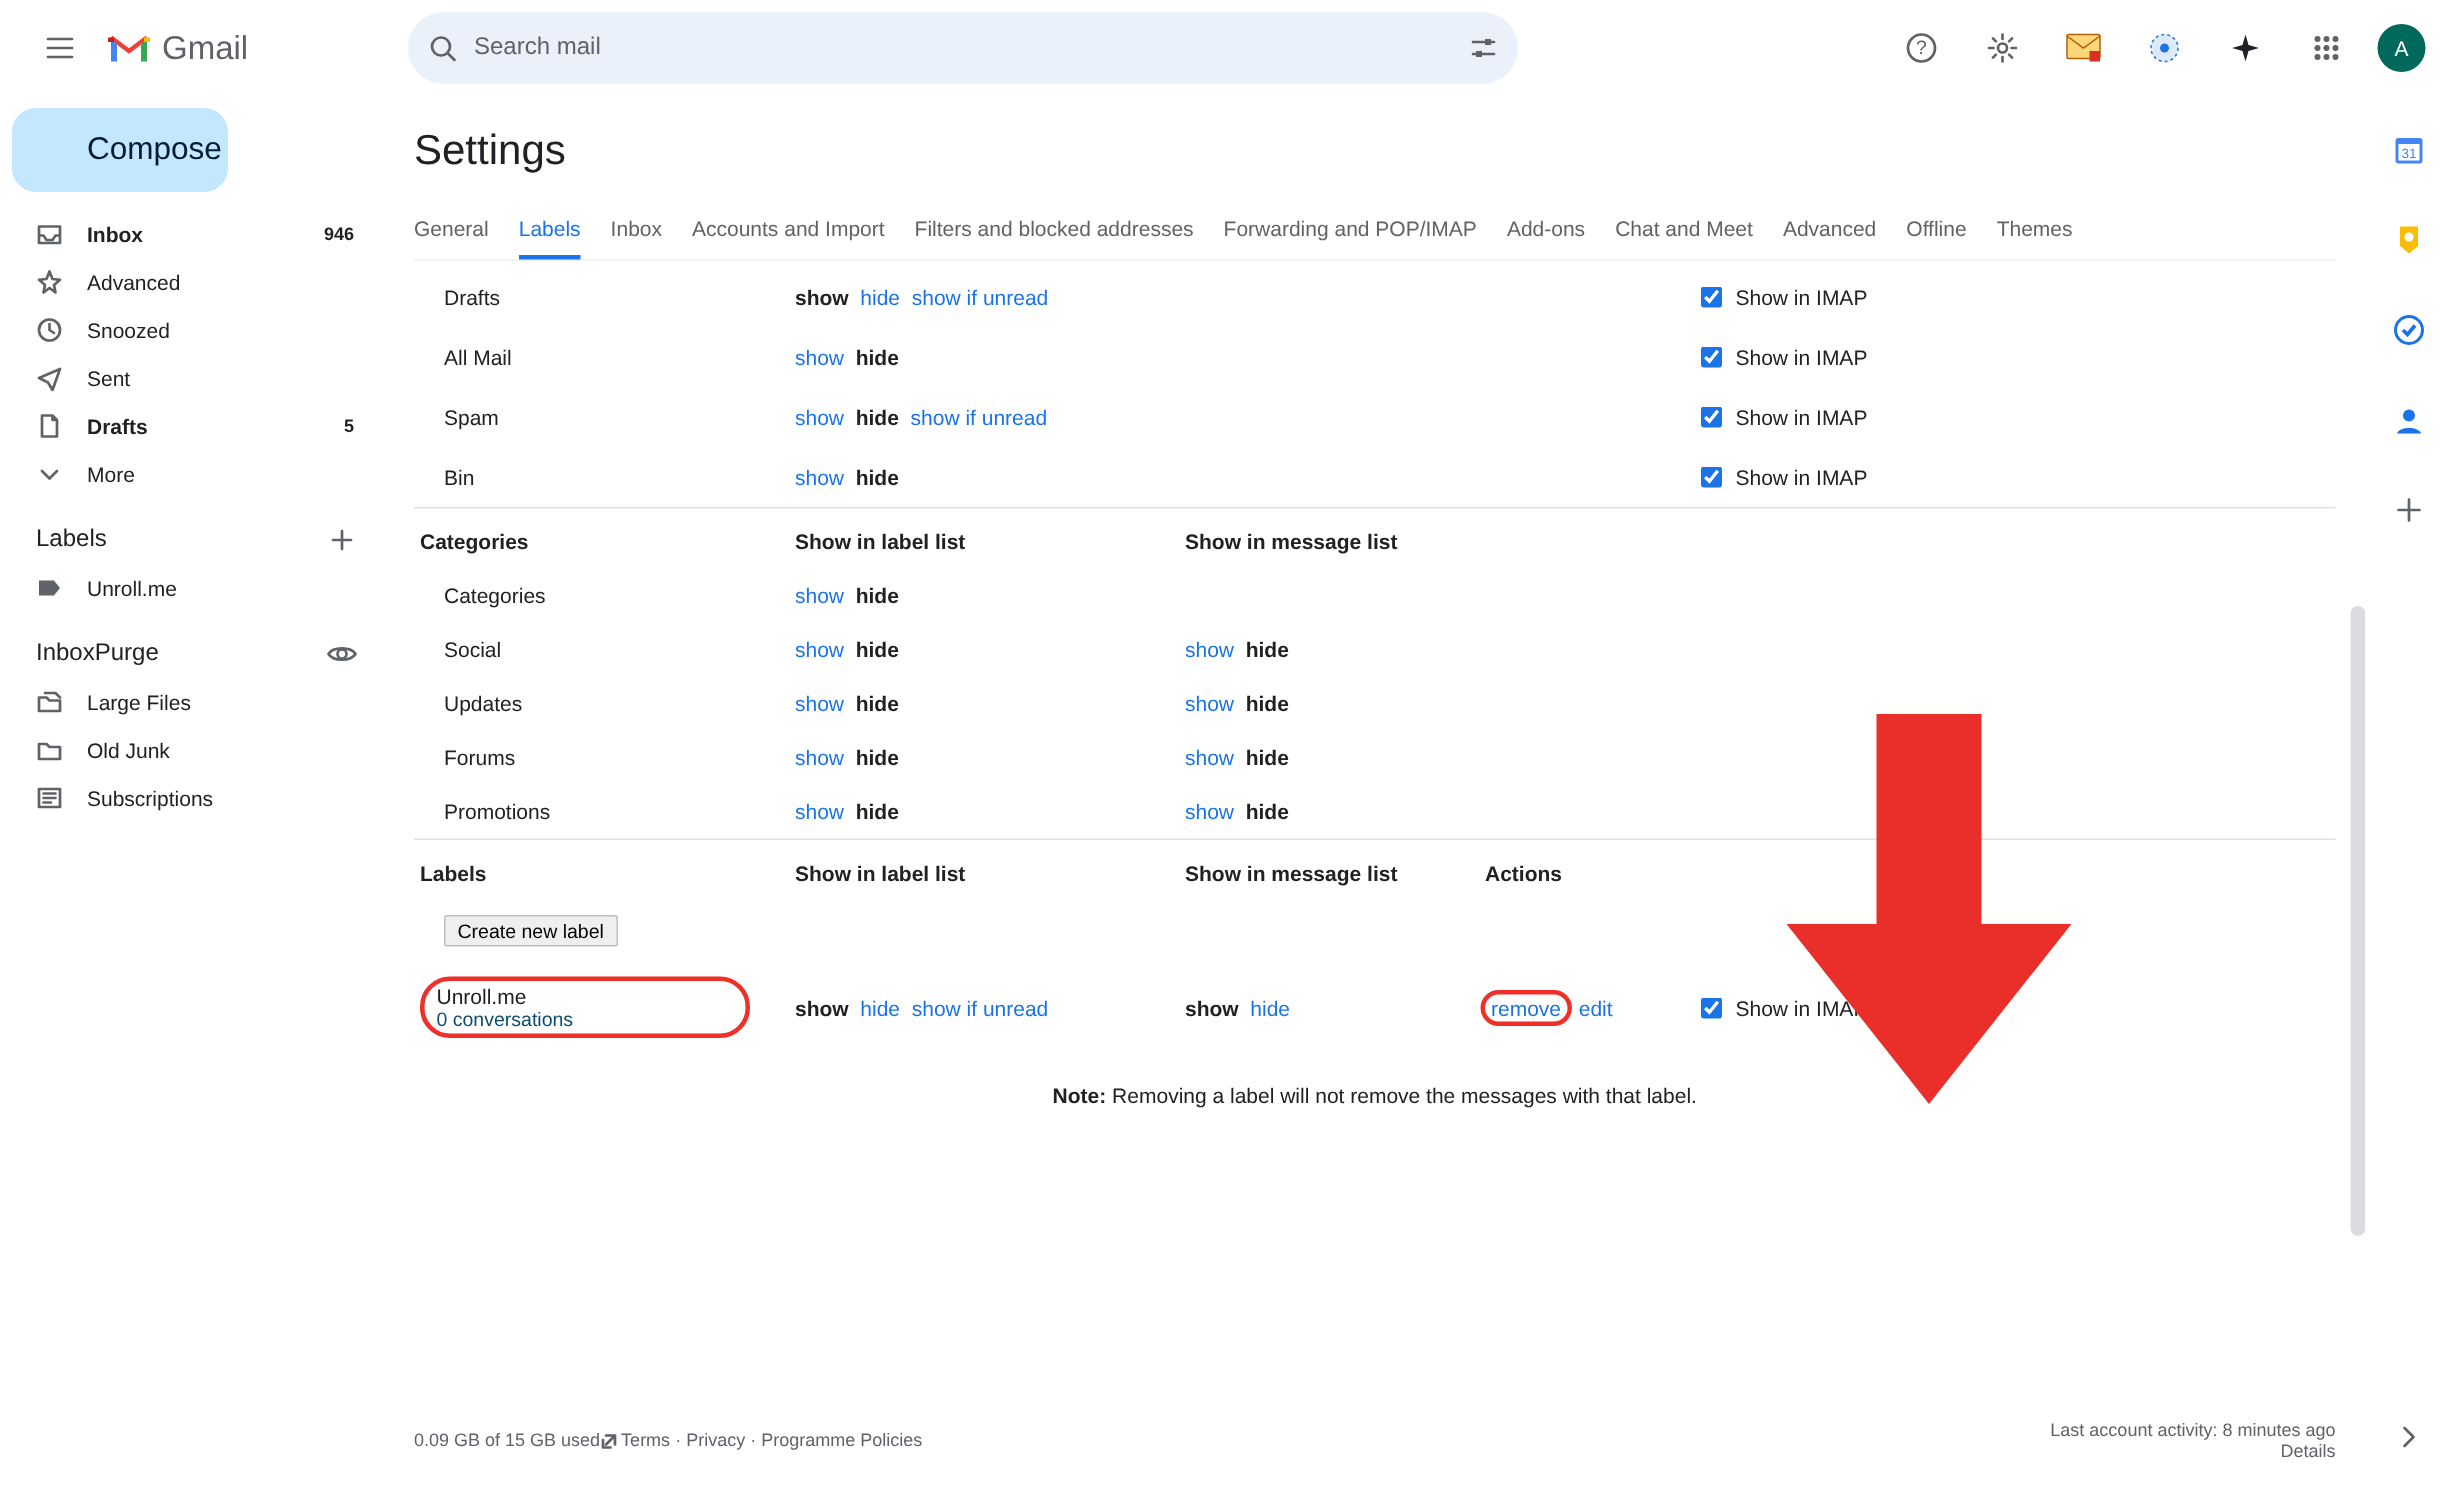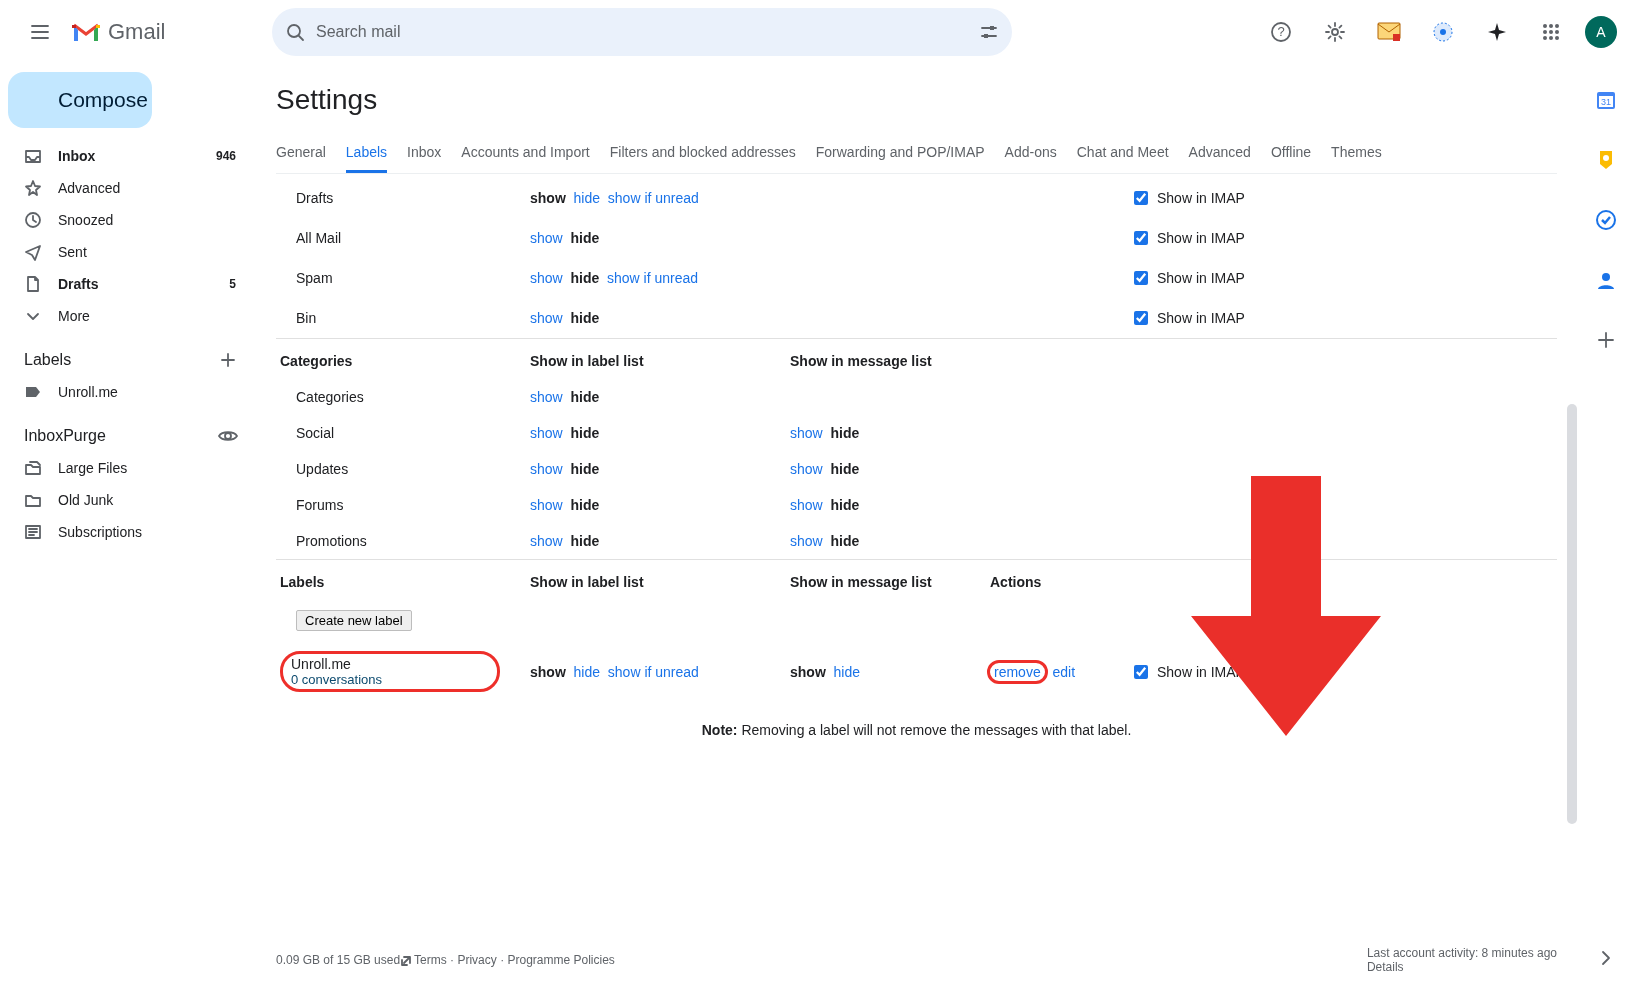--- a/index.html
+++ b/index.html
@@ -77,21 +77,21 @@
   .highlight-red { border: 3px solid #ee2f2a; border-radius: 20px; padding: 2px 8px !important; display:inline-block; }
   .highlight-red-sm { outline: 3px solid #ee2f2a; border-radius: 16px; padding: 1px 4px; }
 
   
   .red-arrow { position:absolute; left: 915px; top: 298px; width: 190px; height: 260px; pointer-events:none; }
 
   .note { text-align:center; padding: 20px 0 30px 0; font-size:14px; }
   .footer { display:flex; align-items:center; justify-content:space-between; padding: 12px 20px 16px 20px; color:#5f6368; font-size:12px; border-top: 0; }
   .footer a { color:#5f6368; text-decoration:none; }
   .footer-center { text-align:left; flex:1; }
-  .footer-right { text-align:left;margin-left:16px; }
+  .footer-right { text-align:right;margin-left:16px; }
   .footer-left { display:flex; align-items:center; gap:0; }
 
   
   svg { display:block; }
   .stroke { fill:none; stroke:currentColor; stroke-width:1.8; stroke-linecap:round; stroke-linejoin:round; }
 
   
   .scroll-indicator { position:absolute; right:0; top: 340px; width:10px; height: 420px; background: #dadce0; border-radius: 8px; }
 
   .rail-bottom { position:absolute; bottom: 12px; }

